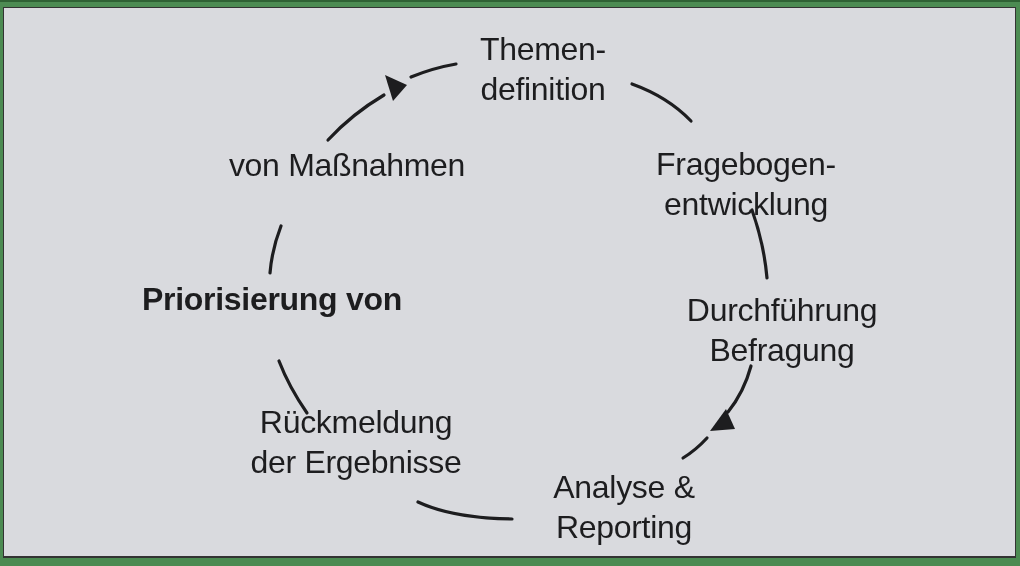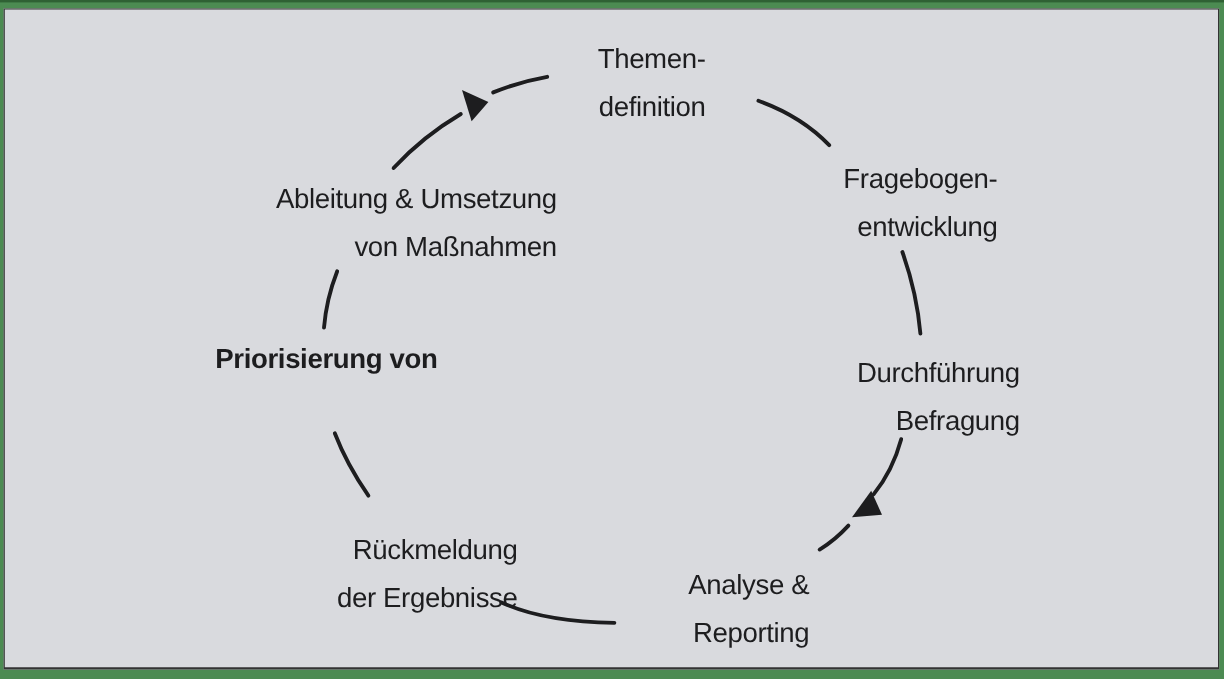--- a/index.html
+++ b/index.html
@@ -21,23 +21,23 @@
     box-sizing:border-box;
   }
   .overlay{
     position:absolute; inset:0;
     width:1020px; height:566px;
     pointer-events:none;
   }
   .node{
     position:absolute;
     transform:translateX(-50%);
-    text-align:right;
+    text-align:center;
     color:var(--ink,#1d1d1f);
-    font-size:23px;
+    font-size:32px;
     line-height:40px;
     letter-spacing:-0.3px;
     white-space:nowrap;
   }
   .node span{display:block;}
   .connector{
     stroke:var(--ink,#1d1d1f);
     stroke-width:3.2;
     fill:none;
     stroke-linecap:round;
@@ -72,41 +72,40 @@
     <path class="connector" d="M 307 411 Q 289 385 279 359"></path>
 
     <path class="connector" d="M 270 271 Q 272 247 281 224"></path>
   </svg>
 
   <div class="node" style="left:543px; top:27px;">
     <span>Themen-</span>
     <span>definition</span>
   </div>
 
-  <div class="node" style="left:746px; top:127px;margin-left:21px;">
+  <div class="node" style="left:746px; top:142px;">
     <span>Fragebogen-</span>
     <span>entwicklung</span>
   </div>
 
   <div class="node" style="left:782px; top:288px;">
     <span>Durchführung</span>
     <span>Befragung</span>
   </div>
 
   <div class="node" style="left:624px; top:465px;">
     <span>Analyse &amp;</span>
     <span>Reporting</span>
   </div>
 
-  <div class="node" style="left:356px; top:436px;">
+  <div class="node" style="left:356px; top:400px;">
     <span>Rückmeldung</span>
     <span>der Ergebnisse</span>
   </div>
 
   <div class="node" style="left:272px; top:277px;font-weight:bold;">
     <span>Priorisierung von</span>
   </div>
 
   <div class="node" style="left:347px; top:143px;">
-    <span>Ableitung &amp; Umsetzung</span>
     <span>von Maßnahmen</span>
   </div>
 </div>
 
 </body></html>

